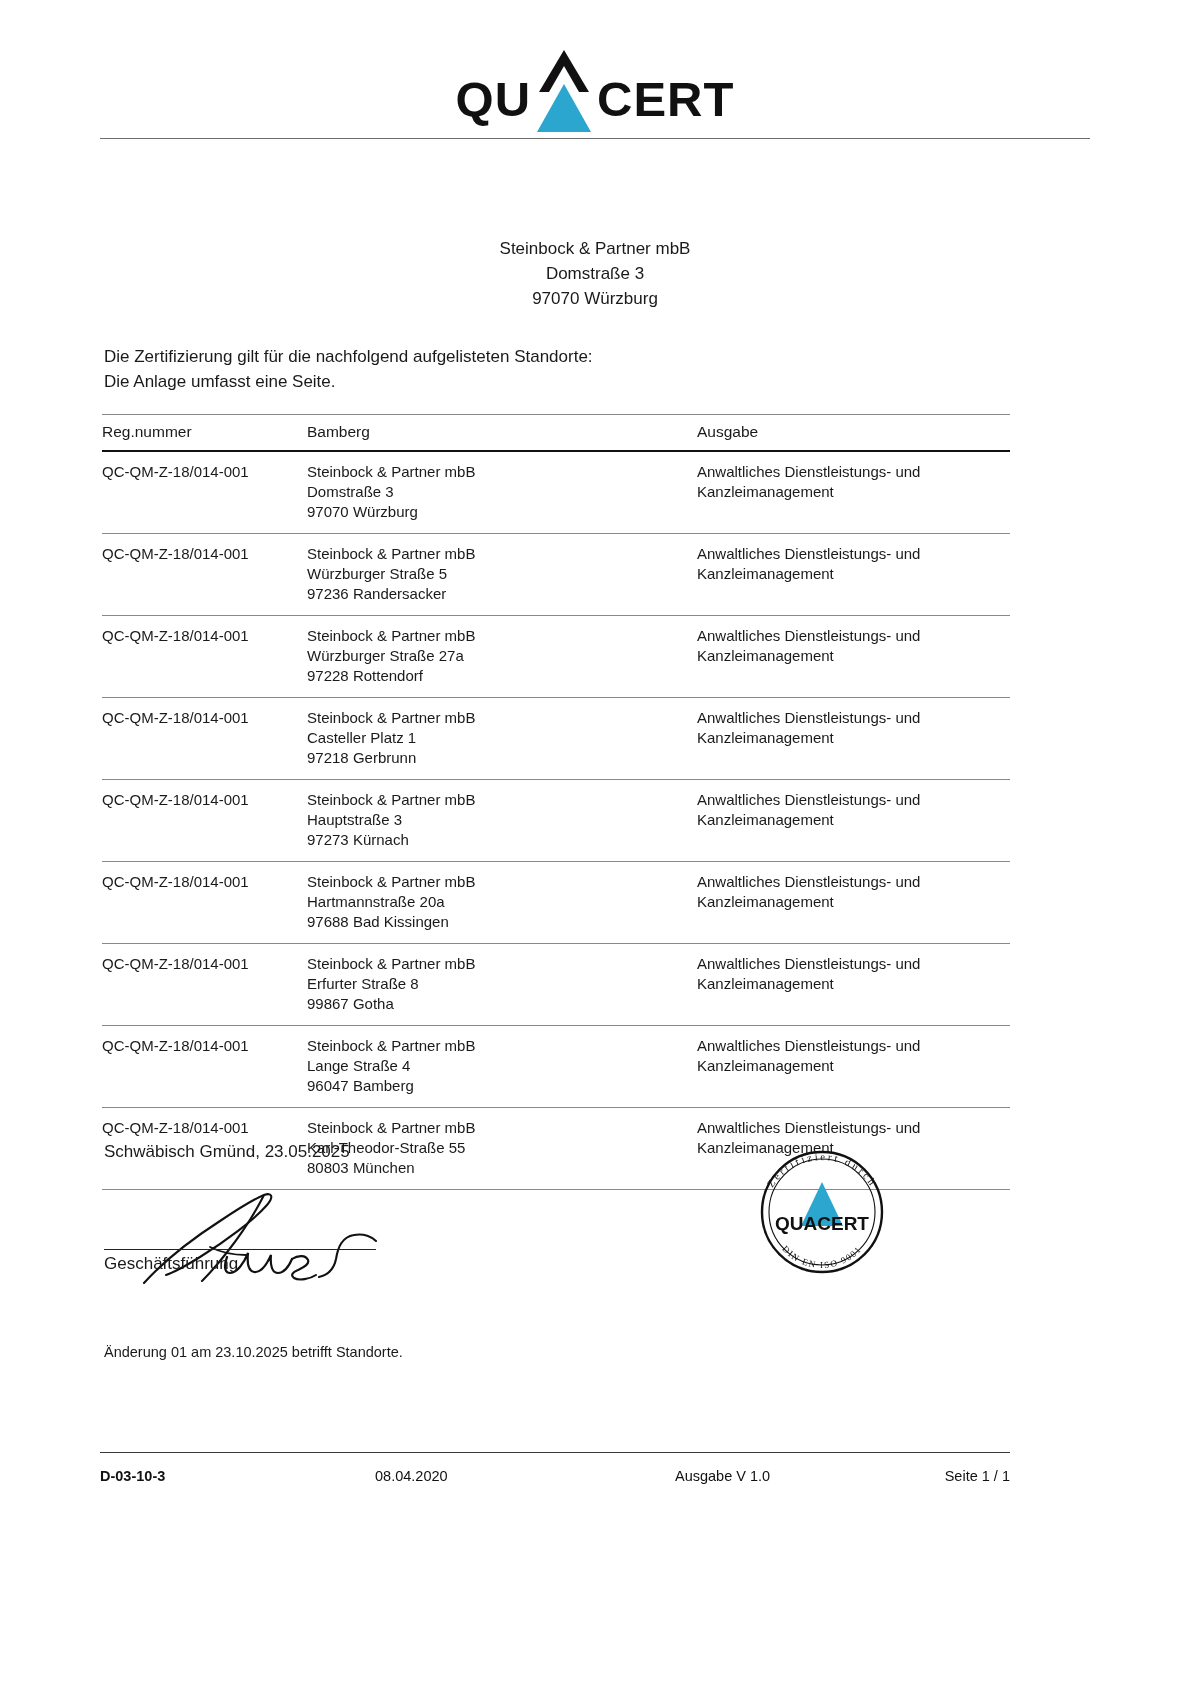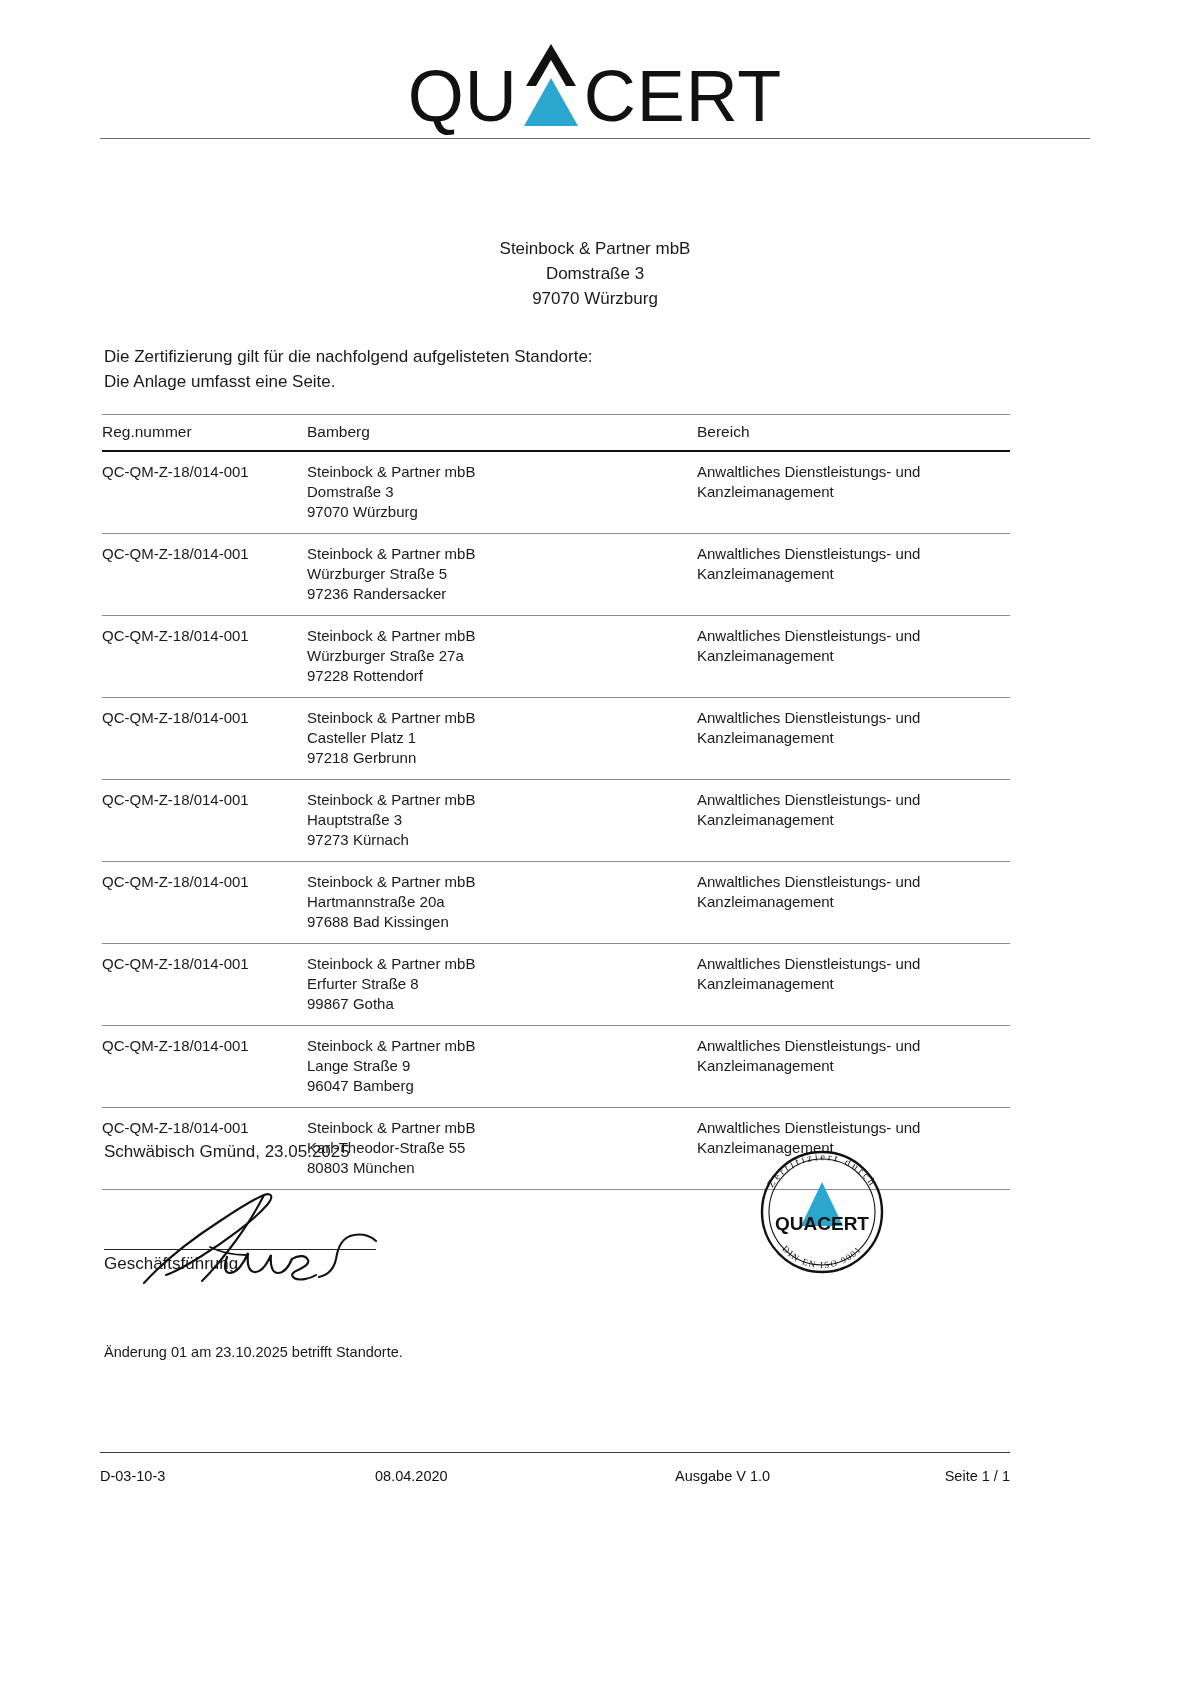--- a/index.html
+++ b/index.html
@@ -29,24 +29,24 @@
     left: 0;
     width: 1190px;
     display: flex;
     justify-content: center;
     align-items: flex-end;
     height: 80px;
   }
   .logo {
     position: relative;
     display: flex;
-    align-items: flex-start;
+    align-items: center;
     font-family: "Liberation Sans", sans-serif;
-    font-weight: normal;
-    font-size: 72px;
+    font-weight: bold;
+    font-size: 49px;
     letter-spacing: 1px;
     line-height: 1;
     color: #111111;
   }
   .logo .seg { display: block; }
   .logo .tri-slot {
     position: relative;
     width: 66px;
     height: 66px;
     display: block;
@@ -230,21 +230,21 @@
   }
   .footer {
     position: absolute;
     top: 1468px;
     left: 100px;
     width: 910px;
     display: flex;
     font-size: 14.5px;
     color: #111111;
   }
-  .footer .f1 { width: 275px; font-weight: normal; }
+  .footer .f1 { width: 275px; font-weight: bold; }
   .footer .f2 { width: 300px; }
   .footer .f3 { width: 205px; }
   .footer .f4 { flex: 1; text-align: right; }
 </style>
 </head>
 <body>
 
 <div class="page">
 
   <div class="logo-wrap">
@@ -271,21 +271,21 @@
   <div class="intro">
     <div>Die Zertifizierung gilt für die nachfolgend aufgelisteten Standorte:</div>
     <div>Die Anlage umfasst eine Seite.</div>
   </div>
 
   <table class="loc-table">
     <thead>
       <tr>
         <th class="col-reg">Reg.nummer</th>
         <th class="col-adr">Bamberg</th>
-        <th class="col-ber">Bereich</th>
+        <th class="col-ber">Ausgabe</th>
       </tr>
     </thead>
     <tbody>
       <tr>
         <td>QC-QM-Z-18/014-001</td>
         <td class="cell-lines">
           <div>Steinbock &amp; Partner mbB</div>
           <div>Domstraße 3</div>
           <div>97070 Würzburg</div>
         </td>
@@ -363,21 +363,21 @@
         </td>
         <td class="cell-lines">
           <div>Anwaltliches Dienstleistungs- und</div>
           <div>Kanzleimanagement</div>
         </td>
       </tr>
       <tr>
         <td>QC-QM-Z-18/014-001</td>
         <td class="cell-lines">
           <div>Steinbock &amp; Partner mbB</div>
-          <div>Lange Straße 9</div>
+          <div>Lange Straße 4</div>
           <div>96047 Bamberg</div>
         </td>
         <td class="cell-lines">
           <div>Anwaltliches Dienstleistungs- und</div>
           <div>Kanzleimanagement</div>
         </td>
       </tr>
       <tr>
         <td>QC-QM-Z-18/014-001</td>
         <td class="cell-lines">

